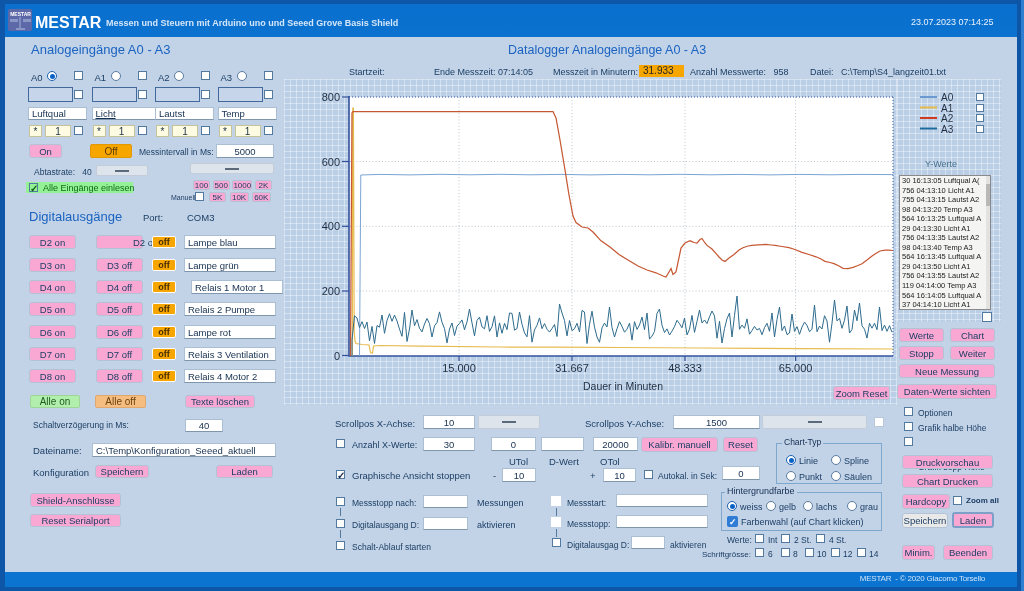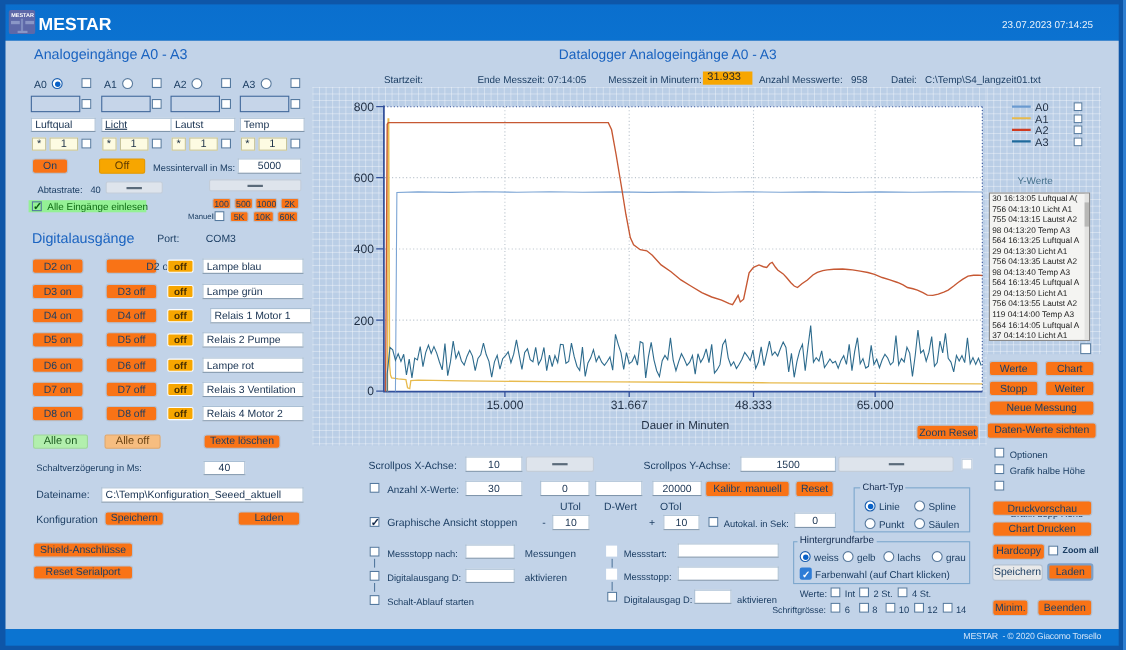--- a/index.html
+++ b/index.html
@@ -1,21 +1,21 @@
 <!DOCTYPE html>
 <html><head><meta charset="utf-8"><style>
 *{margin:0;padding:0;box-sizing:border-box;}
 body{width:1024px;height:591px;overflow:hidden;font-family:"Liberation Sans",sans-serif;}
 #win{position:absolute;top:0;left:0;width:1024px;height:591px;background:#0e56a8;}
 #frameR{position:absolute;top:0;right:0;width:7px;height:591px;background:linear-gradient(90deg,#0d55a6 0 4px,#2e7fd2 4px 7px);}
 #titlebar{position:absolute;left:5px;top:4px;width:1012px;height:33px;background:linear-gradient(180deg,#0a6fce,#0b72d0);}
 #panel{position:absolute;left:5px;top:37px;width:1012px;height:535px;background:#c2d3e8;}
 #statusbar{position:absolute;left:5px;top:572px;width:1012px;height:15px;background:#0b74d1;}
 .lbl{position:absolute;font-size:9.5px;color:#1c3e63;white-space:nowrap;}
-.btn{position:absolute;background:#f97316;border:1px solid #b3c2d4;border-radius:3px;font-size:9.5px;color:#1c3e63;text-align:center;white-space:nowrap;}
+.btn{position:absolute;background:#f9a8d4;border:1px solid #b3c2d4;border-radius:3px;font-size:9.5px;color:#1c3e63;text-align:center;white-space:nowrap;}
 .inp{position:absolute;background:#fff;border:1px solid #aabfd4;border-bottom-color:#8096ac;font-size:9.5px;color:#16304f;white-space:nowrap;padding-left:3px;}
 .num{text-align:center;padding-left:0;}
 .cb{position:absolute;width:9px;height:9px;background:#fff;border:1px solid #54799f;}
 .ck{position:absolute;font-size:10px;color:#13294a;font-weight:bold;line-height:6px;}
 .radio{position:absolute;width:10px;height:10px;border-radius:50%;background:#fff;border:1px solid #5a7b9e;}
 .radio.sel{border:1px solid #1b5fae;}
 .radio.sel::after{content:"";position:absolute;left:1.5px;top:1.5px;width:5px;height:5px;border-radius:50%;background:#0a62c8;}
 .slider{position:absolute;background:#dee4ec;border:1px solid #c3cdd9;border-radius:2px;}
 .slider::after{content:"";position:absolute;left:50%;top:50%;width:14px;height:2px;margin-left:-7px;margin-top:-1px;background:#5a6a7a;}
 .head{position:absolute;font-size:13px;color:#1a63c0;white-space:nowrap;}
@@ -28,25 +28,26 @@
 <div id="frameR"></div>
 <div id="titlebar">
  <div style="position:absolute;left:3px;top:5px;width:24px;height:22px;background:#5d68a8;border-radius:2px;">
   <div style="position:absolute;left:0;top:2px;width:25px;text-align:center;font-size:5px;font-weight:bold;color:#fff;letter-spacing:0;">MESTAR</div>
   <div style="position:absolute;left:2px;top:10px;width:8px;height:3px;background:#8a96c6;"></div>
   <div style="position:absolute;left:15px;top:10px;width:8px;height:3px;background:#8a96c6;"></div>
   <div style="position:absolute;left:11px;top:8px;width:2px;height:12px;background:#7e8cc0;"></div>
   <div style="position:absolute;left:8px;top:19px;width:9px;height:2px;background:#8a96c6;"></div>
  </div>
  <div style="position:absolute;left:30px;top:10px;font-size:16px;font-weight:bold;color:#fff;white-space:nowrap;">MESTAR</div>
+ <div style="position:absolute;left:101px;top:14px;font-size:9px;font-weight:bold;color:#d4e6f9;white-space:nowrap;">Messen und Steuern mit Arduino uno und Seeed Grove Basis Shield</div>
  <div style="position:absolute;left:906px;top:13px;font-size:9px;color:#eaf3fc;white-space:nowrap;">23.07.2023 07:14:25</div>
 </div>
 <div id="panel"></div>
 <div id="statusbar">
-      <div style="position:absolute;right:16px;top:2px;font-size:8px;letter-spacing:-0.2px;color:#cfe3f8;white-space:nowrap;padding-left:44px;">MESTAR&nbsp; - © 2020 Giacomo Torsello</div>
+      <div style="position:absolute;right:32px;top:2px;font-size:8px;letter-spacing:-0.2px;color:#cfe3f8;white-space:nowrap;padding-left:44px;">MESTAR&nbsp; - © 2020 Giacomo Torsello</div>
     </div>
 <div class="head" style="left:31px;top:42px;">Analogeingänge A0 - A3</div>
     <div class="lbl" style="left:31px;top:72px;">A0</div>
     <div class="radio sel" style="left:47px;top:71px;"></div>
     <div class="cb" style="left:74px;top:71px;"></div>
     <div style="position:absolute;left:28px;top:87px;width:45px;height:15px;border:1px solid #41699c;background:#c6d5e9;"></div>
     <div class="cb" style="left:74px;top:90px;"></div>
     <div class="inp" style="left:28px;top:107px;width:59px;height:13px;line-height:12px;">Luftqual</div>
     <div class="ybox" style="left:29px;top:125px;width:13px;height:12px;line-height:12px;">*</div>
     <div class="ybox" style="left:45px;top:125px;width:26px;height:12px;line-height:12px;">1</div>

